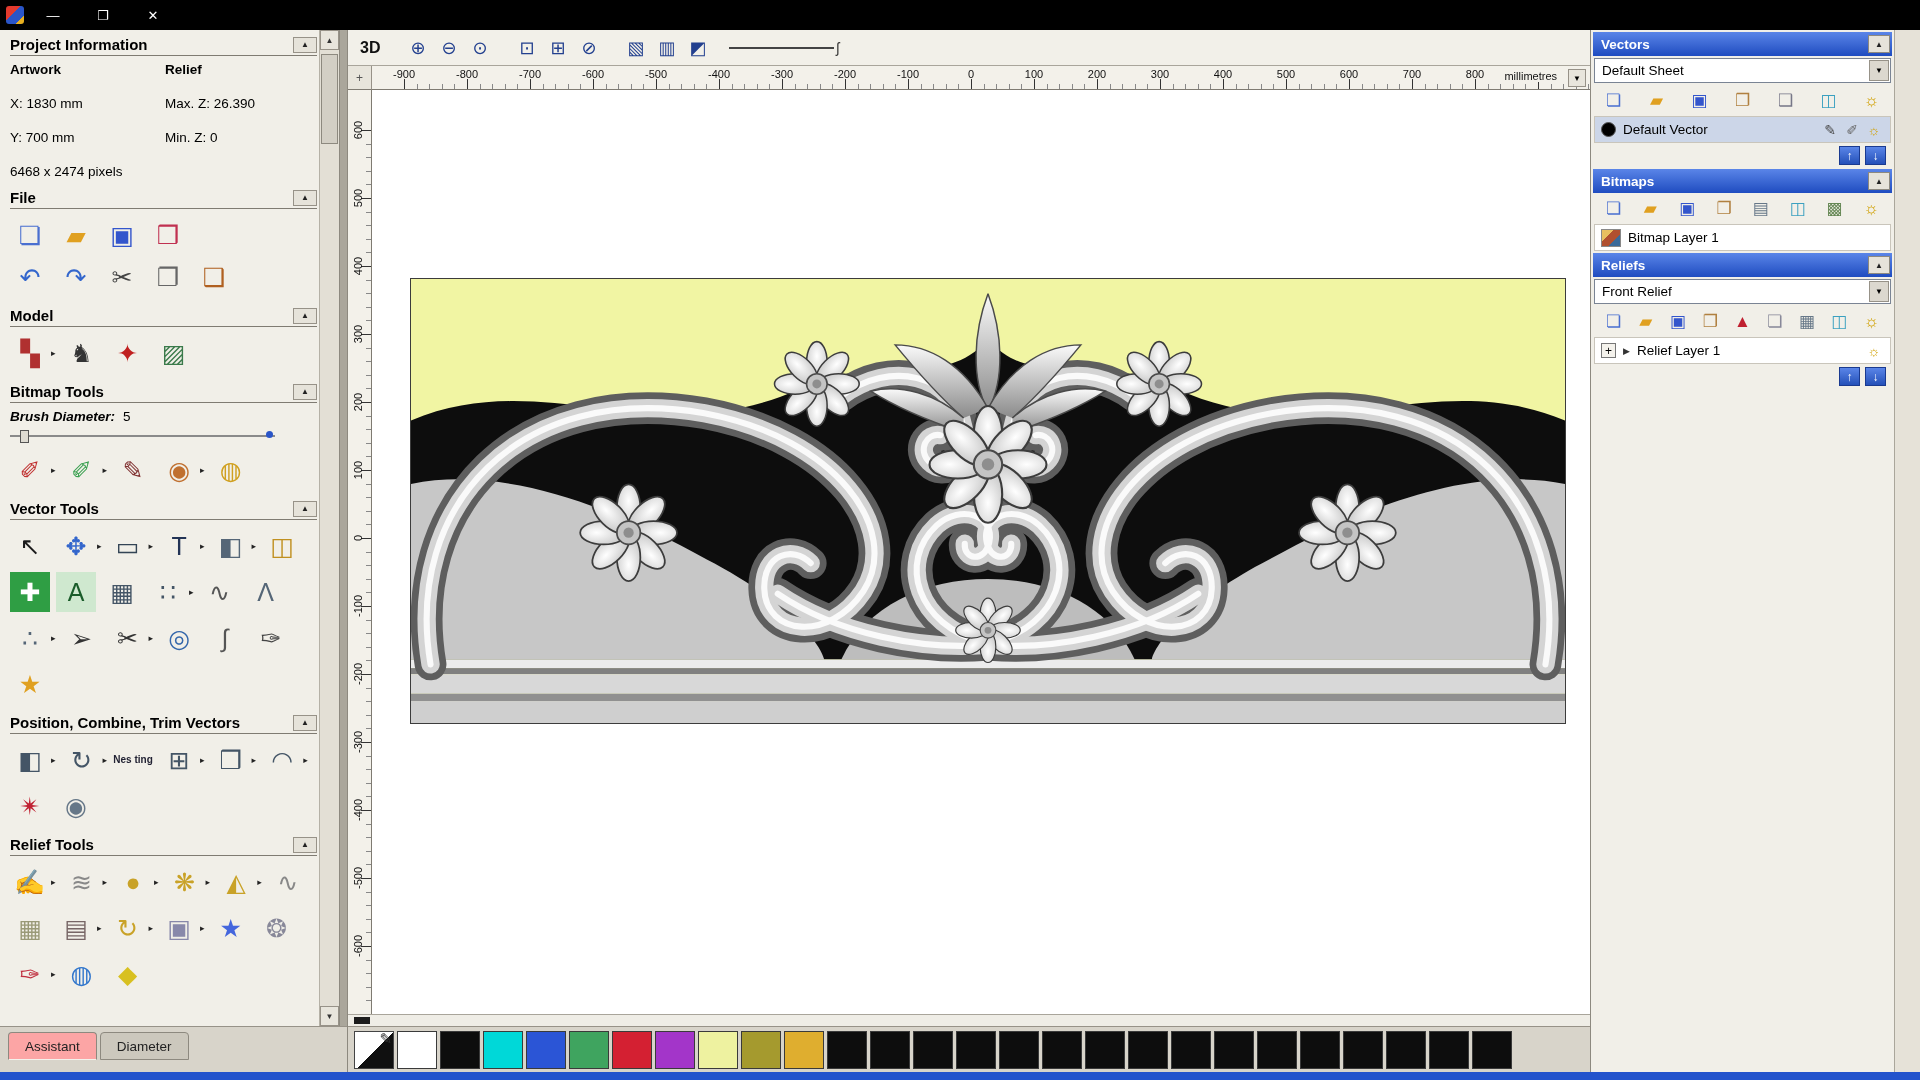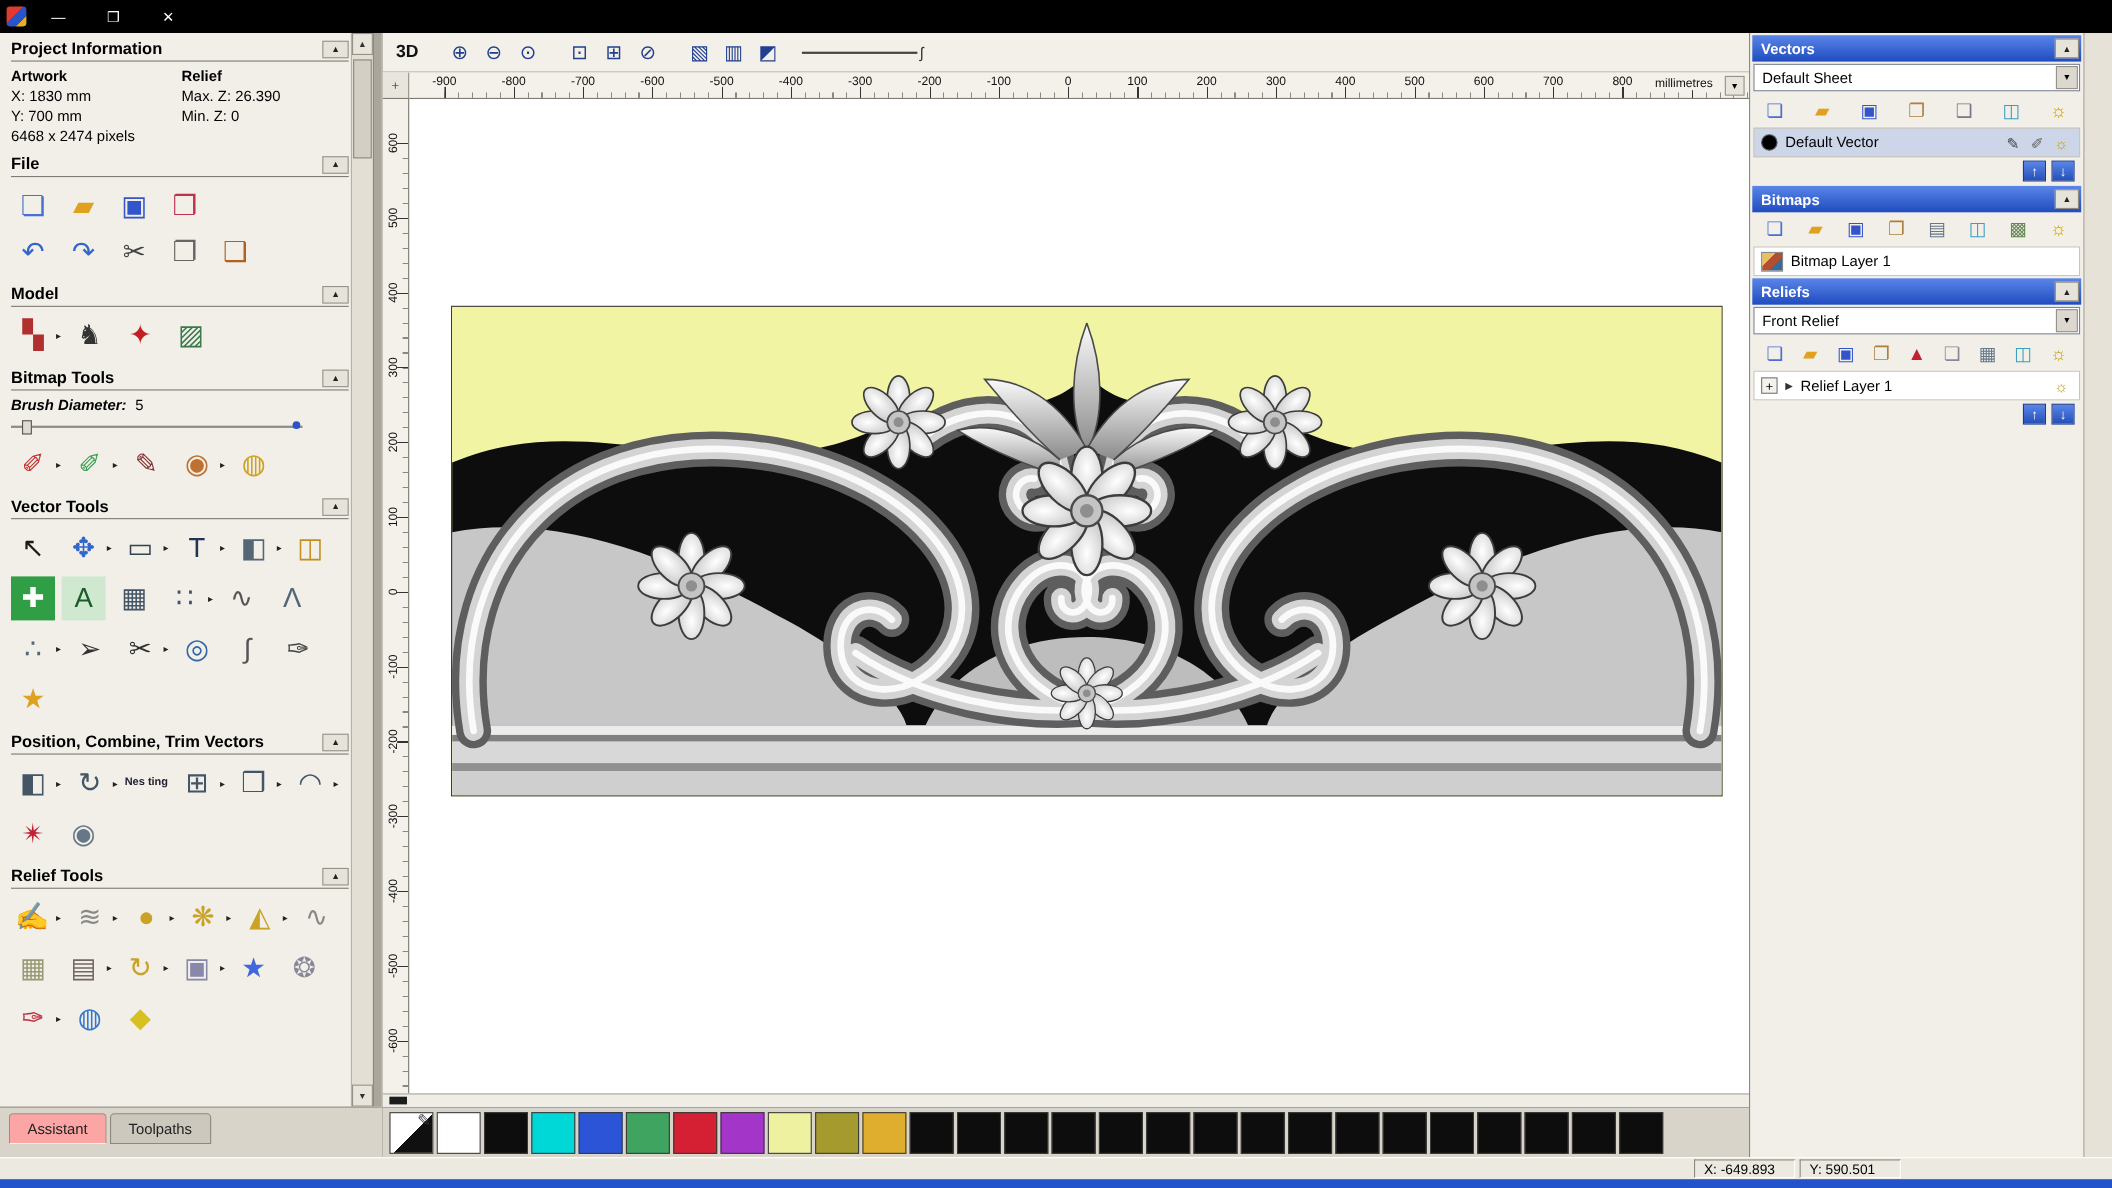--- a/index.html
+++ b/index.html
@@ -14,21 +14,21 @@
 
   .main{flex:1;display:flex;min-height:0;}
 
   
   .left-panel{width:348px;flex:none;background:#f1efe8;display:flex;flex-direction:column;border-right:1px solid #8d897f;}
   .left-row{flex:1;display:flex;min-height:0;}
   .left-content{flex:1;padding:4px 2px 0 10px;overflow:hidden;font-size:13.5px;}
   .sec-h{display:flex;align-items:center;border-bottom:1px solid #7f7b72;margin:10px 0 6px;padding-bottom:2px;font-weight:bold;font-size:15px;}
   .sec-h:first-child{margin-top:2px;}
   .collapse-btn{margin-left:auto;width:24px;height:16px;border:1px solid #979288;background:#e6e3da;font-size:8px;display:flex;align-items:center;justify-content:center;color:#222;}
-  .pi-grid{display:grid;grid-template-columns:155px 1fr;row-gap:3px;margin-bottom:4px;}
+  .pi-grid{display:grid;grid-template-columns:155px 1fr;row-gap:19px;margin-bottom:4px;}
   .pi-grid .hd{font-weight:bold;}
   .tool-grid{display:flex;flex-wrap:wrap;column-gap:6px;row-gap:6px;max-width:300px;margin-bottom:2px;}
   .tool-wrap{display:flex;align-items:center;}
   .tool{width:40px;height:40px;display:flex;align-items:center;justify-content:center;font-size:25px;line-height:1;}
   .tool.small{font-size:10px;font-weight:bold;text-align:center;white-space:pre-line;}
   .fly{font-size:9px;color:#222;margin-left:1px;}
   .brush-row{display:flex;align-items:baseline;gap:8px;margin:2px 0 4px;}
   .brush-label{font-weight:bold;font-style:italic;}
   .slider{position:relative;width:265px;height:16px;margin:0 0 6px;}
   .slider .track{position:absolute;left:0;right:0;top:7px;height:2px;background:#8a8a8a;}
@@ -412,21 +412,21 @@
               <span class="thm"></span>
             </span>
           <span class="step">▼</span>
         </div>
         <div class="splitter"></div>
       </div>
 
       <div class="tabs-row">
 
       <span class="tab active">Assistant</span>
-          <span class="tab">Toolpaths</span>
+          <span class="tab">Diameter</span>
         </div>
     </div>
 
     <div class="canvas-col">
 
       <div class="canvas-toolbar">
         <span style="display:flex;align-items:center;gap:4px;">
 
         <span class="cbtn" data-kind="text">3D</span>
             <span class="cbtn" data-kind="sep"></span>
@@ -697,21 +697,15 @@
           <span class="move-btn">↓</span>
         </div>
 
       </div>
 
     </div>
 
     <div class="right-gutter"></div>
   </div>
 
-  <div class="statusbar">
-    <span class="sb-msg"></span>
-    <span class="sb-cell">X: -649.893</span>
-    <span class="sb-cell">Y: 590.501</span>
-    <span class="sb-pad"></span>
-  </div>
   <div class="bottom-strip"></div>
 
 </div>
 
 </body></html>

